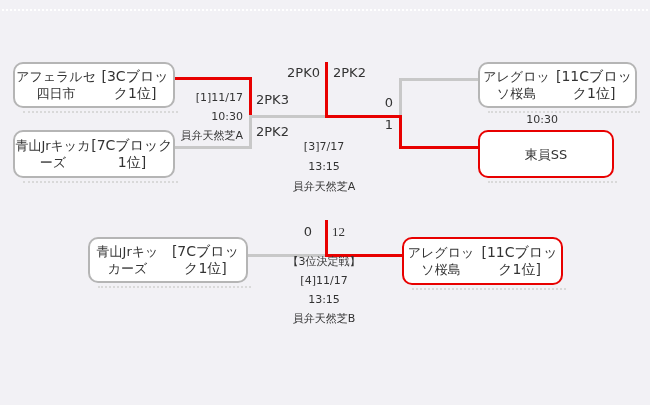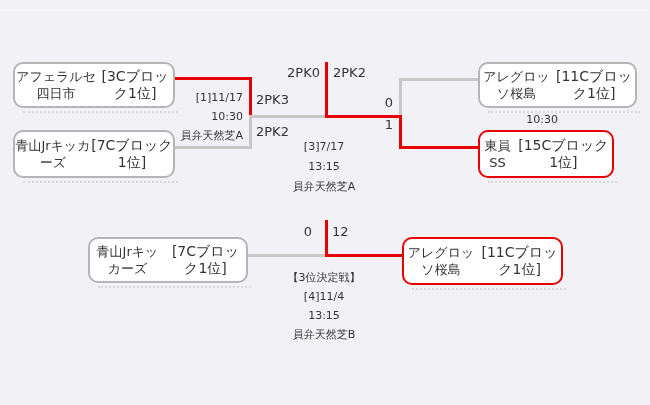--- a/index.html
+++ b/index.html
@@ -84,21 +84,20 @@
     <div class="team-block">[7Cブロック1位]</div>
   </div>
 
   <div class="team-box" style="left:478px;top:62px;width:159px;height:46px;">
     <div class="team-name">アレグロッソ桜島</div>
     <div class="team-block">[11Cブロック1位]</div>
   </div>
 
   <div class="team-box winner" style="left:478px;top:130px;width:136px;height:48px;">
     <div class="team-name">東員SS</div>
-    <div class="team-block">[15Cブロック1位]</div>
   </div>
 
   <div class="team-box" style="left:88px;top:237px;width:160px;height:46px;">
     <div class="team-name">青山Jrキッカーズ</div>
     <div class="team-block">[7Cブロック1位]</div>
   </div>
 
   <div class="team-box winner" style="left:402px;top:237px;width:161px;height:48px;">
     <div class="team-name">アレグロッソ桜島</div>
     <div class="team-block">[11Cブロック1位]</div>
@@ -115,32 +114,32 @@
     <div>10:30</div>
     <div>員弁天然芝B</div>
   </div>
 
   <div class="match-info mi-center lh20" style="left:249px;top:137px;width:150px;">
     <div>[3]7/17</div>
     <div>13:15</div>
     <div>員弁天然芝A</div>
   </div>
 
-  <div class="match-info mi-center" style="left:249px;top:268px;width:150px;">
+  <div class="match-info mi-center" style="left:249px;top:252px;width:150px;">
     <div>【3位決定戦】</div>
-    <div>[4]11/4</div>
+    <div>[4]11/17</div>
     <div>13:15</div>
     <div>員弁天然芝B</div>
   </div>
 
   <div class="score l" style="left:256px;top:92px;width:60px;">2PK3</div>
   <div class="score l" style="left:256px;top:124px;width:60px;">2PK2</div>
 
   <div class="score r" style="left:353px;top:95px;width:40px;">0</div>
   <div class="score r" style="left:353px;top:117px;width:40px;">1</div>
 
   <div class="score r" style="left:260px;top:65px;width:60px;">2PK0</div>
   <div class="score l" style="left:333px;top:65px;width:60px;">2PK2</div>
 
   <div class="score r" style="left:272px;top:224px;width:40px;">0</div>
-  <div class="score l" style="left:332px;top:224px;width:60px;">12</div>
+  <div class="score l" style="left:332px;top:224px;width:60px;font-family:Liberation Serif, serif;">12</div>
 
 </div>
 
 </body></html>

